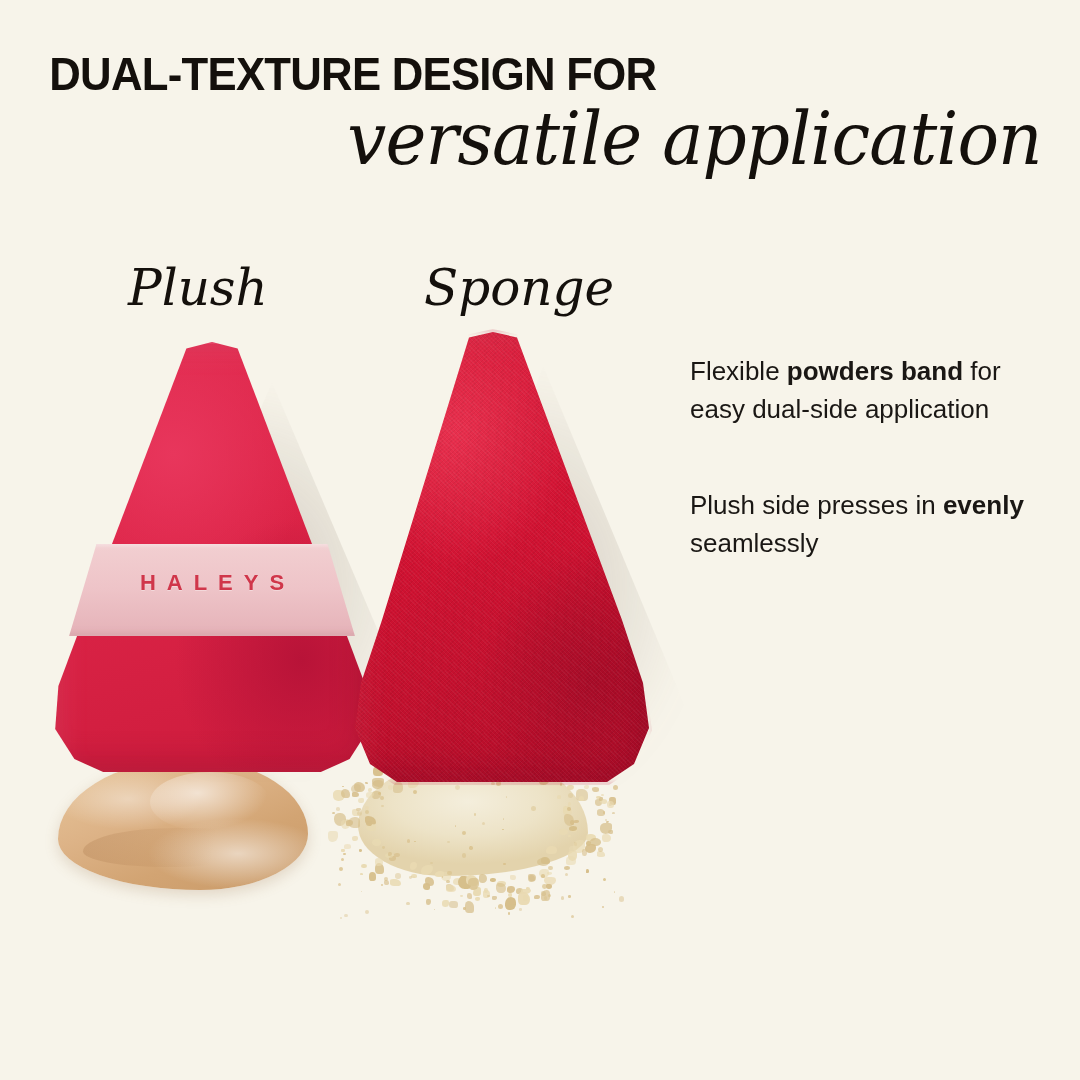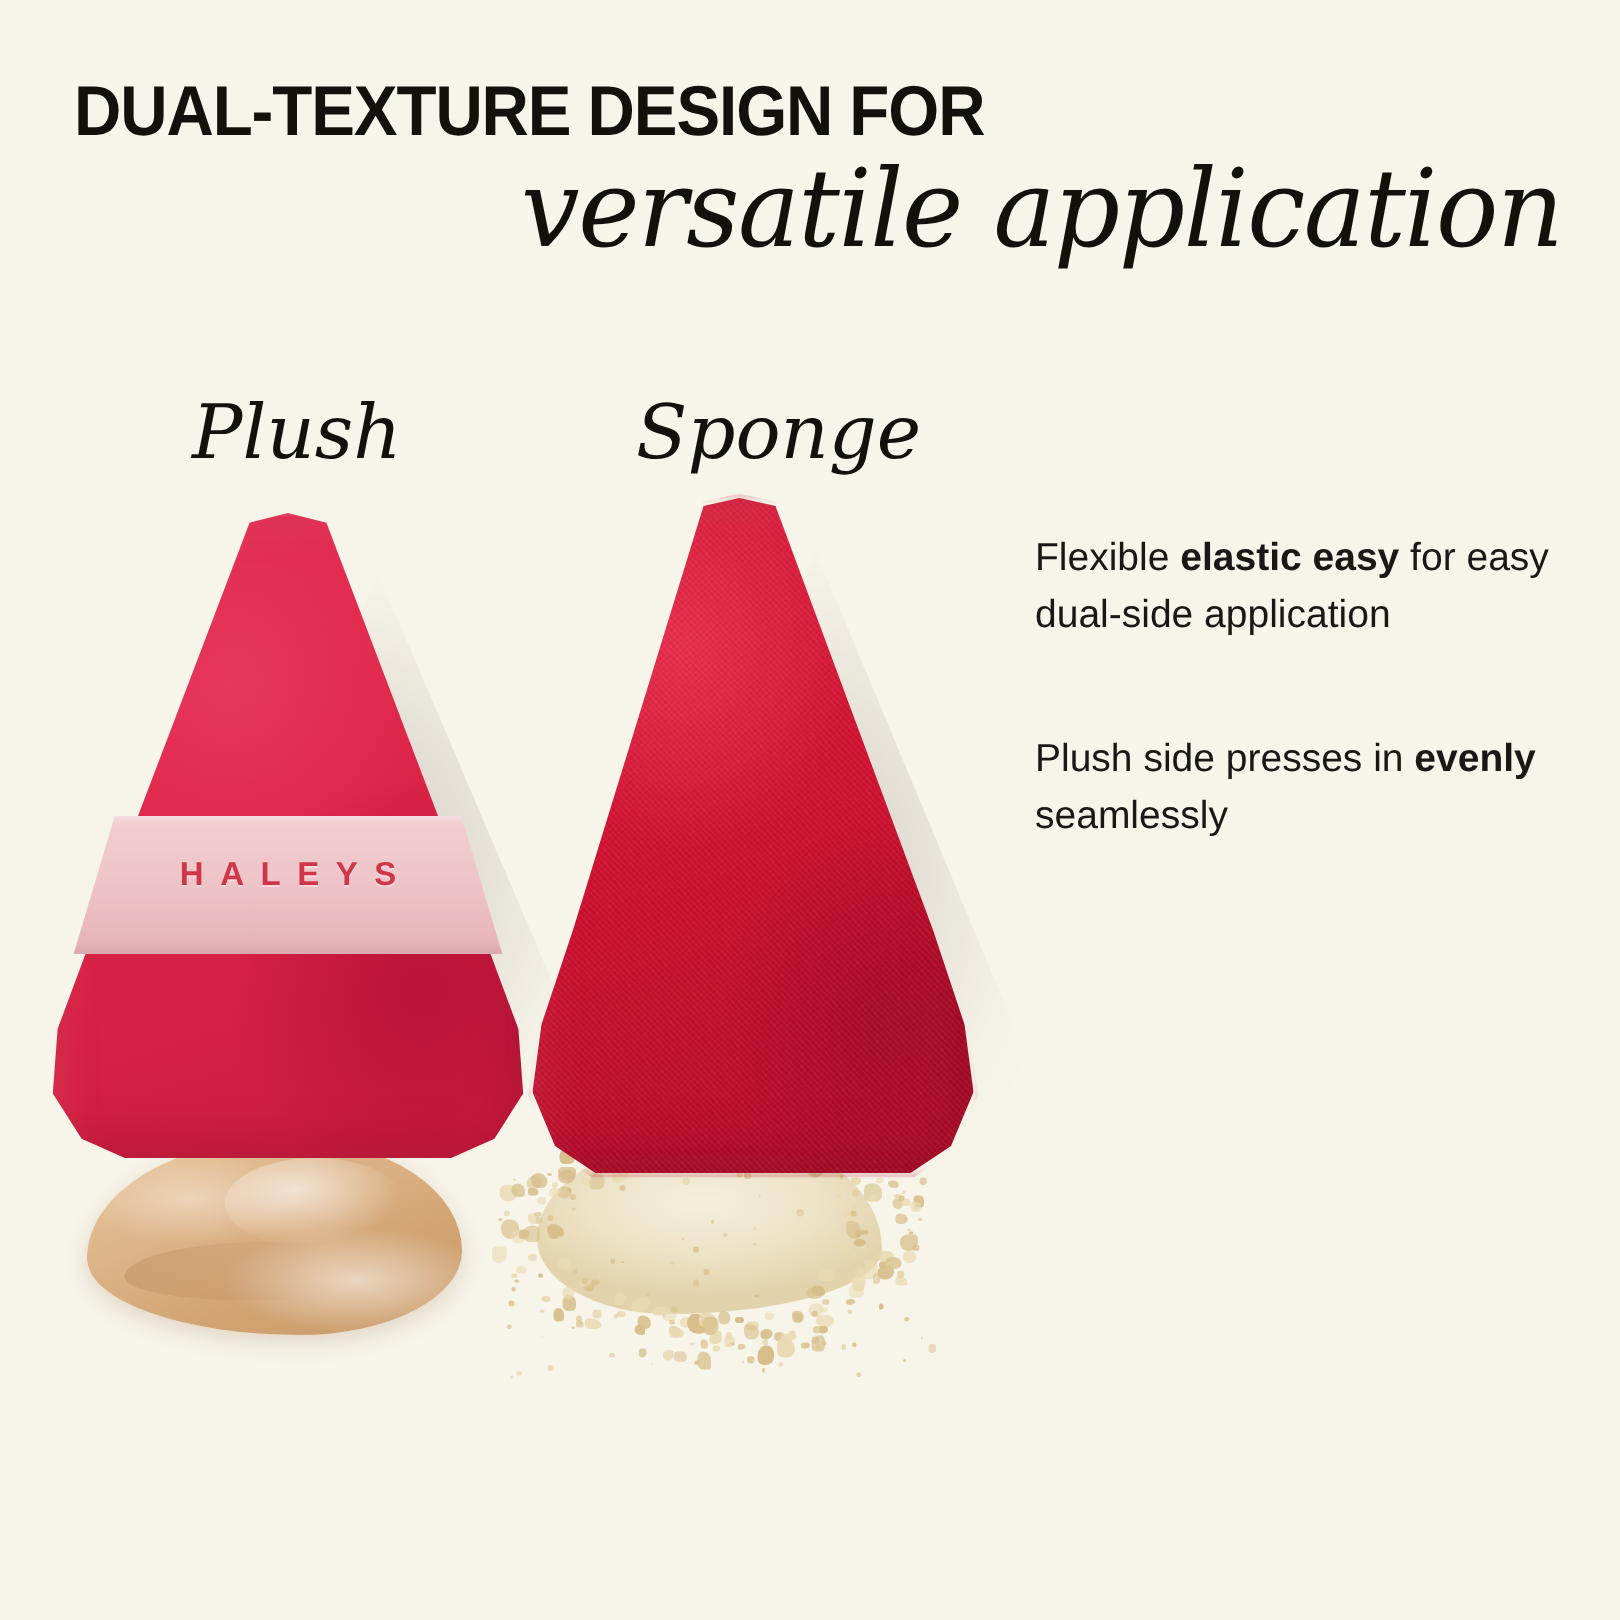--- a/index.html
+++ b/index.html
@@ -144,21 +144,21 @@
     background: #D8BF88;
   }
 
   
   .prod {
     position: absolute;
   }
 
   
   #sponge {
-    left: 32px;
+    left: 52px;
     top: 22px;
     width: 320px;
     height: 430px;
   }
   .sponge-shadow {
     position: absolute;
     left: 70px;
     top: 40px;
     width: 300px;
     height: 400px;
@@ -620,18 +620,18 @@
     <div class="prod" id="plush">
       <div class="plush-shadow"></div>
       <div class="plush-body"></div>
       <div class="plush-nap"></div>
       <div class="plush-fuzz"></div>
     </div>
 
   </div>
 
   <div class="features">
-    <p class="feature">Flexible <b>elastic easy</b> for easy dual-side application</p>
+    <p class="feature">Flexible <b>powders band</b> for easy dual-side application</p>
     <p class="feature">Plush side presses in <b>evenly</b> seamlessly</p>
   </div>
 
 
 </div>
 
 </body></html>

